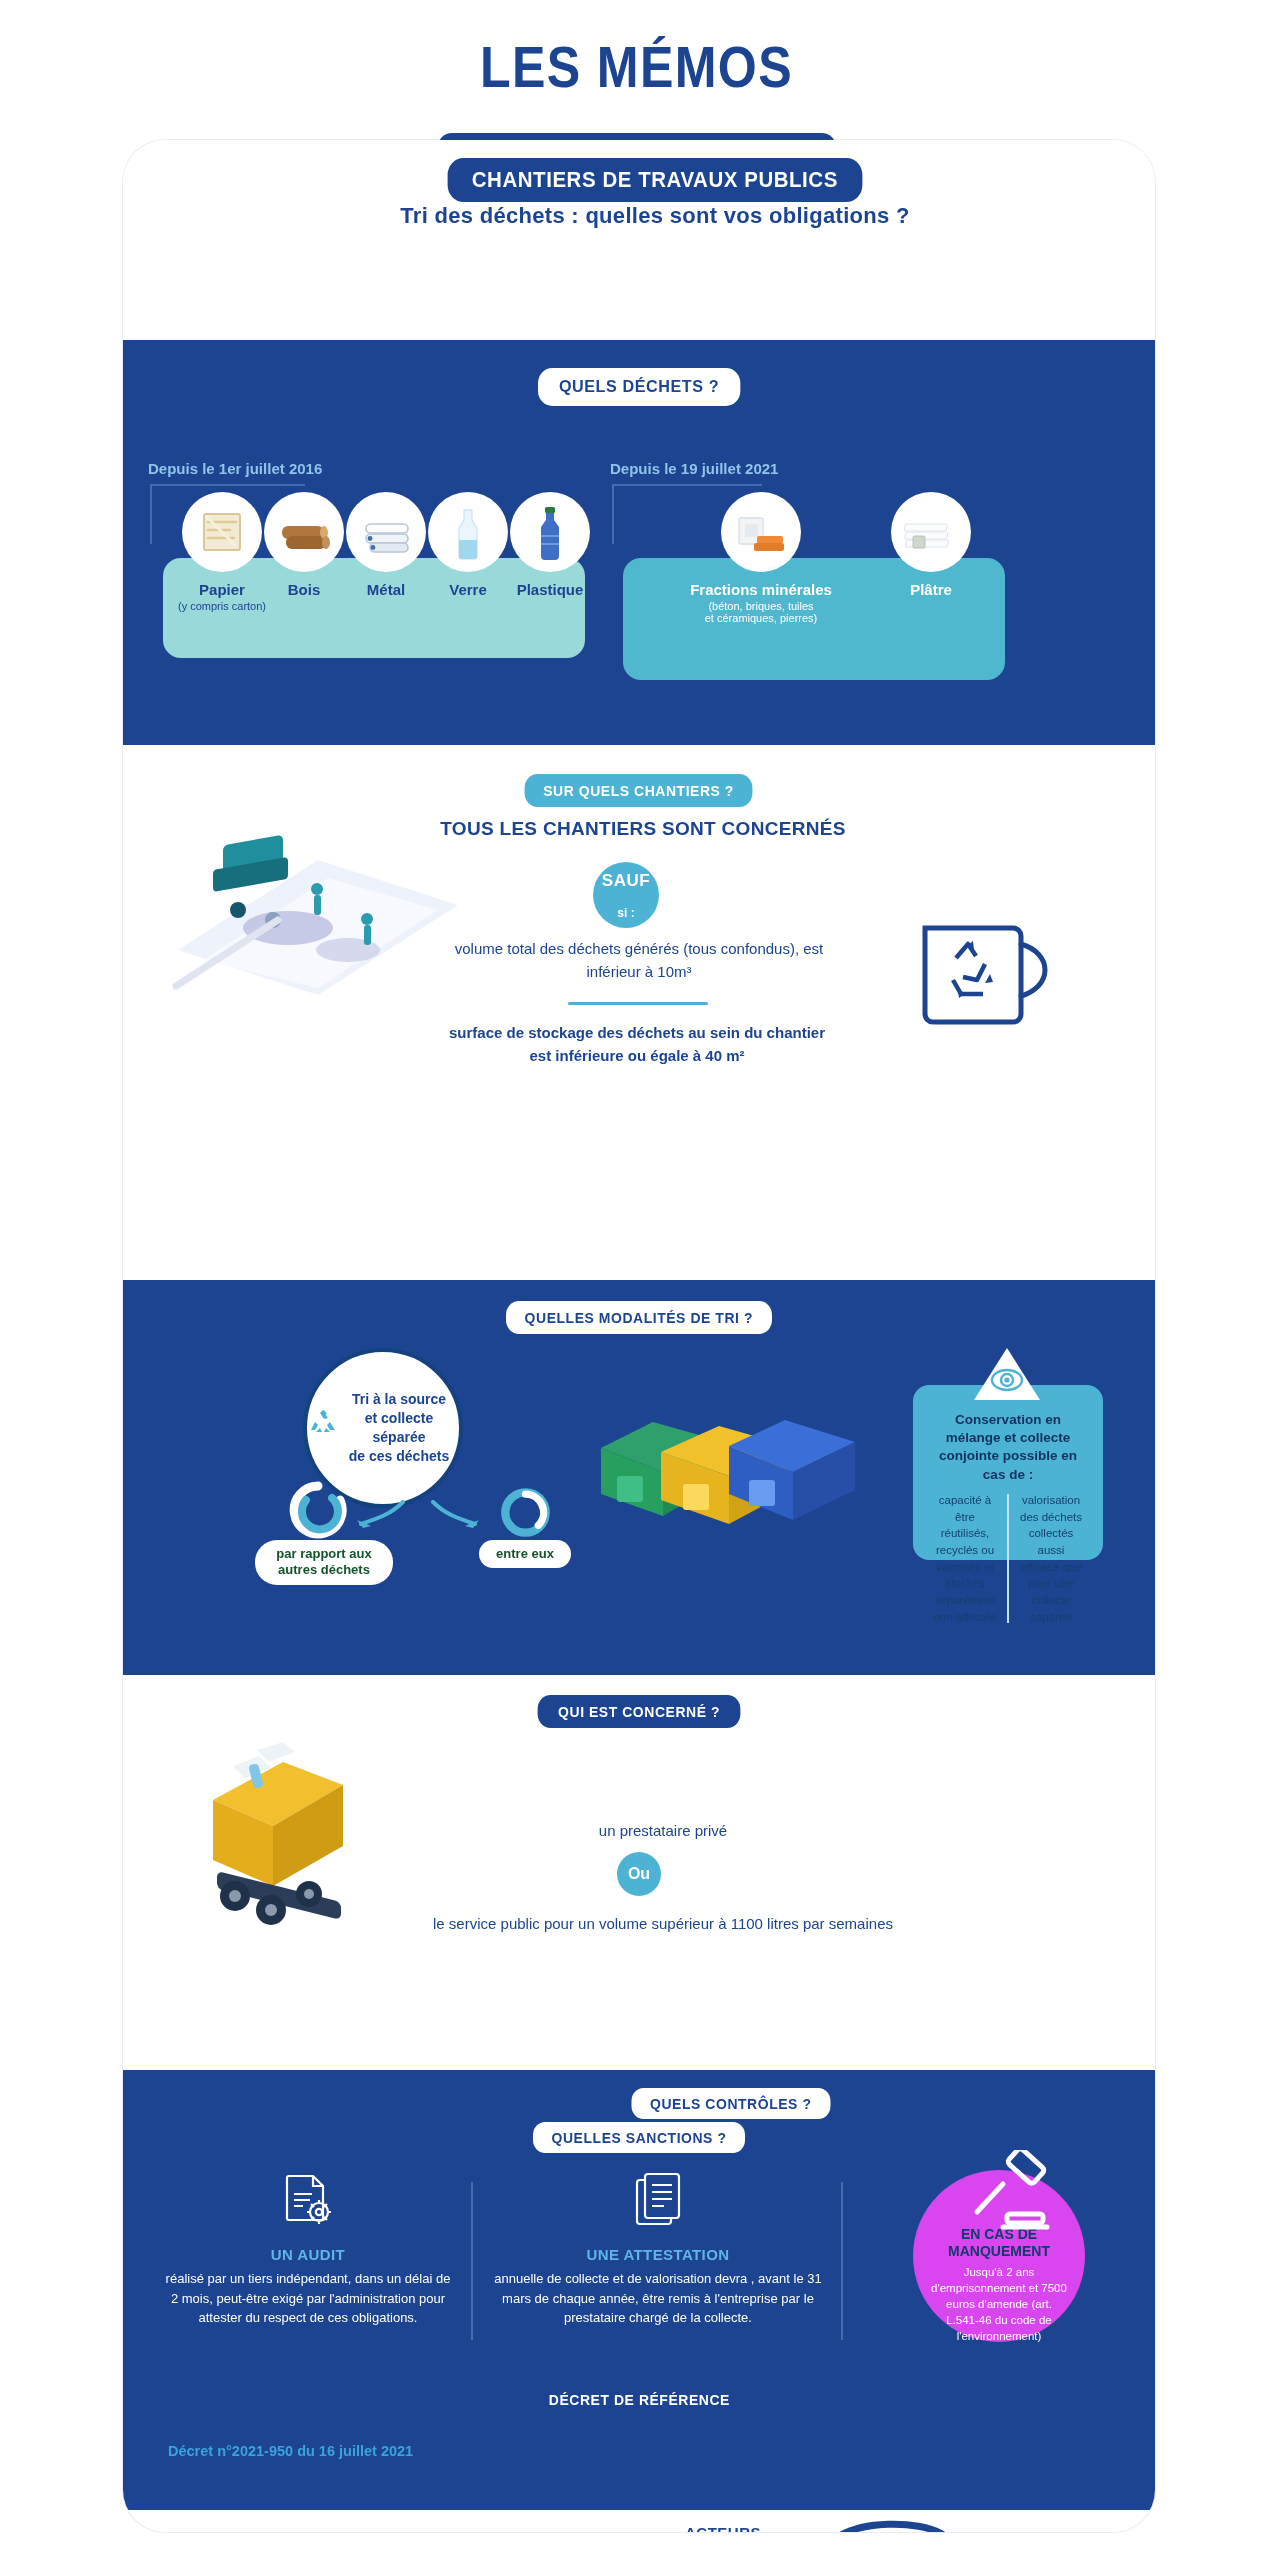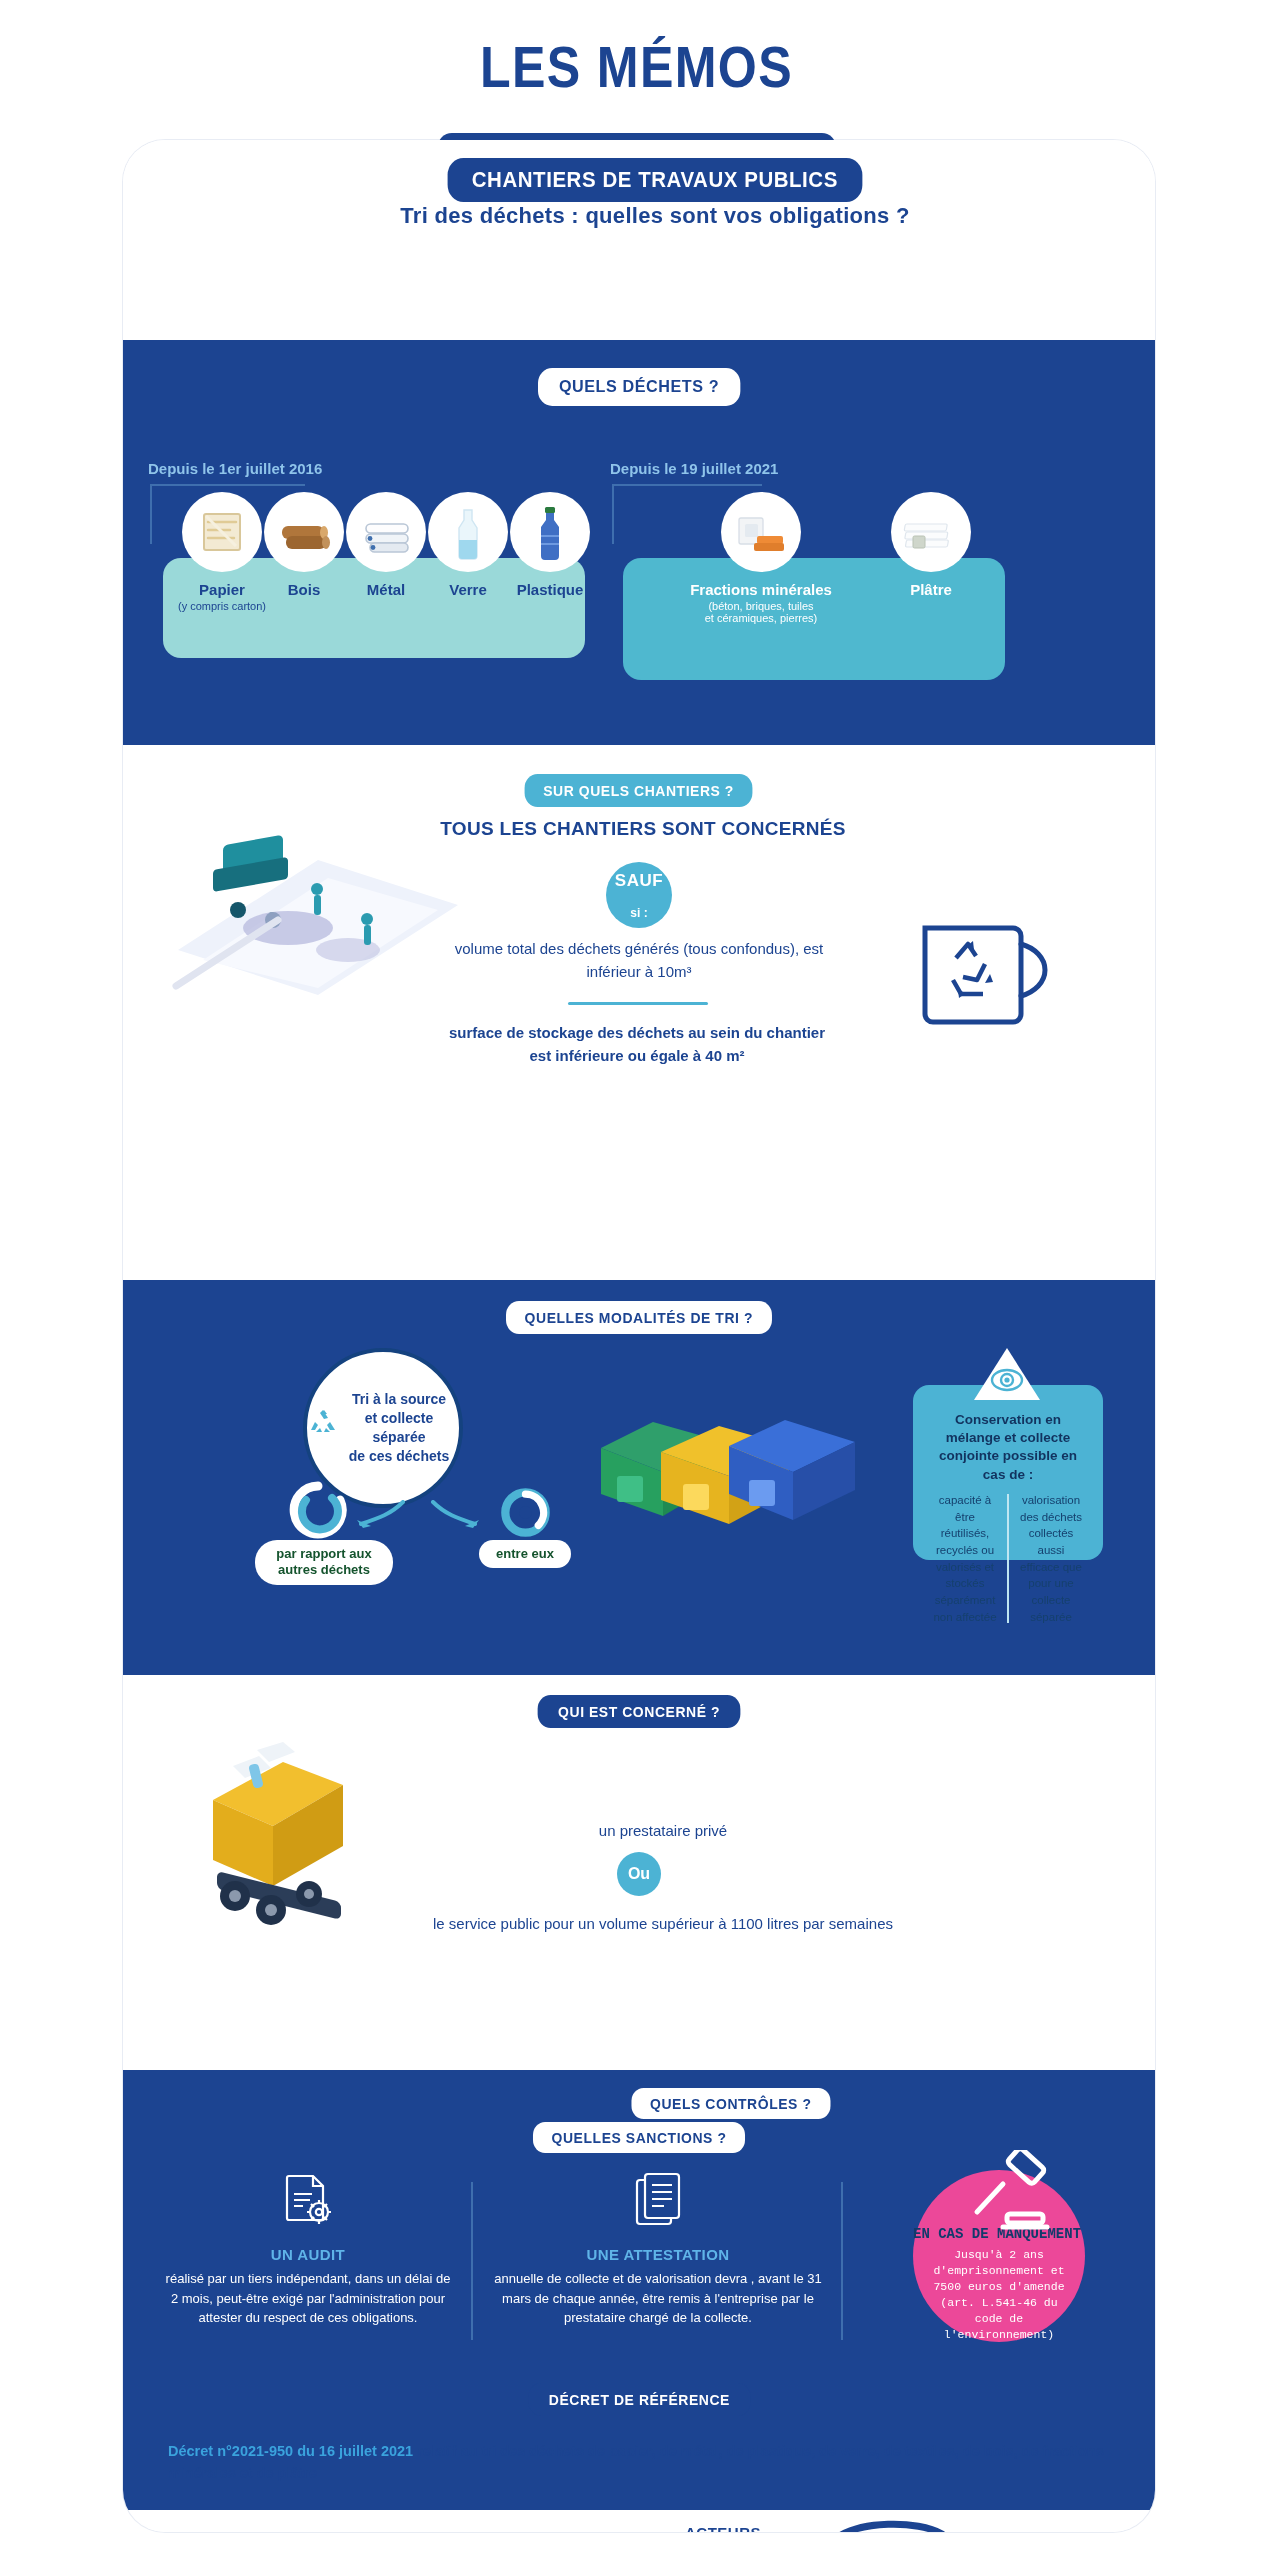--- a/index.html
+++ b/index.html
@@ -167,24 +167,23 @@
   }
 
   
   .sec5 { top: 1930px; height: 440px; background:#1c4491; }
   .ctrl-col { position:absolute; text-align:center; color:#ffffff; }
   .ctrl-col .ct { color:#5fb4e8; font-weight: 900; font-size: 15px; letter-spacing:.4px; margin-bottom: 6px;}
   .ctrl-col .cb { font-size: 13px; line-height: 1.5; }
   .ctrl-sep { position:absolute; width: 2px; background:#3f6fae; }
   .sanction-circle {
     position:absolute; width: 172px; height:172px; border-radius:50%;
-    background:#ec4899; text-align:center; color:#ffffff;
+    background:#d946ef; text-align:center; color:#ffffff;
     display:flex; flex-direction:column; align-items:flex-start; justify-content:flex-start;
     padding-top: 56px;
-    font-family: Liberation Mono, monospace;
   }
   .sanction-circle .st { color:#123a6b; font-weight:900; font-size:14px; line-height:1.2; }
   .sanction-circle .sb { font-size: 11.5px; line-height:1.4; margin-top: 4px; }
 
   
   .sec6 { top: 2370px; height: 162px; background:#ffffff;
           border-top-left-radius:70px; border-top-right-radius:70px; }
   .decret-txt {
     position:absolute; font-size: 14.5px; color:#1c4491; font-weight: 700; line-height:1.55;
   }
@@ -344,21 +343,21 @@
             <circle cx="149" cy="89" r="6"></circle>
           </g>
         <g fill="#2b9bb0">
             <rect x="196" y="125" width="7" height="20" rx="3"></rect>
             <circle cx="199" cy="119" r="6"></circle>
           </g>
         <path d="M8 186 L110 120" stroke="#e0e4f0" stroke-width="7" stroke-linecap="round"></path>
       </svg>
     </div>
 
-    <div class="sauf-badge" style="top:722px;left:483px;gap:16px;">
+    <div class="sauf-badge" style="top:722px;left:470px;gap:16px;">
       <div class="s1">SAUF</div>
       <div class="s2">si :</div>
     </div>
 
     <div class="cond-txt" style="top:798px;left:318px;width:396px;">volume total des déchets générés (tous confondus), est inférieur à 10m³</div>
     <div class="cond-div" style="top:862px;left:445px;width:140px;"></div>
     <div class="cond-txt" style="top:882px;left:316px;width:396px;font-weight:bold;">surface de stockage des déchets au sein du chantier est inférieure ou égale à 40 m²</div>
 
     <div class="illu" style="top:770px;left:790px;width:150px;height:130px;">
       <svg width="150" height="130" viewBox="0 0 150 130">

